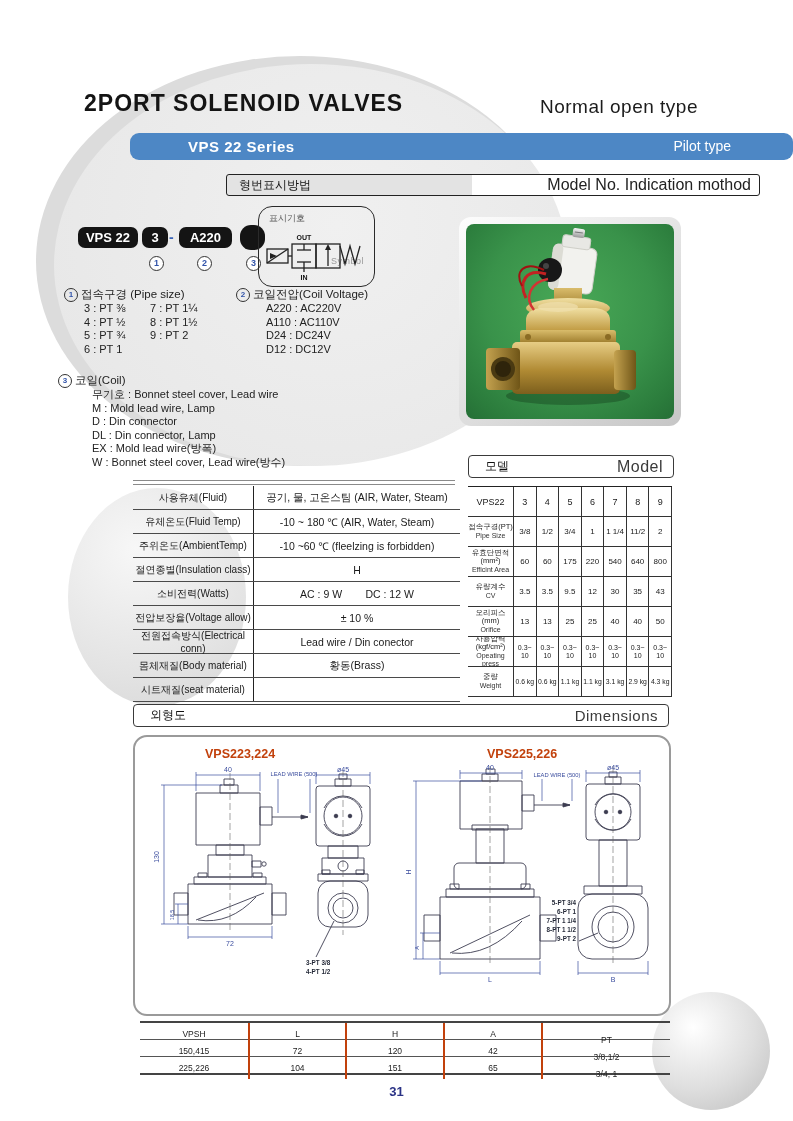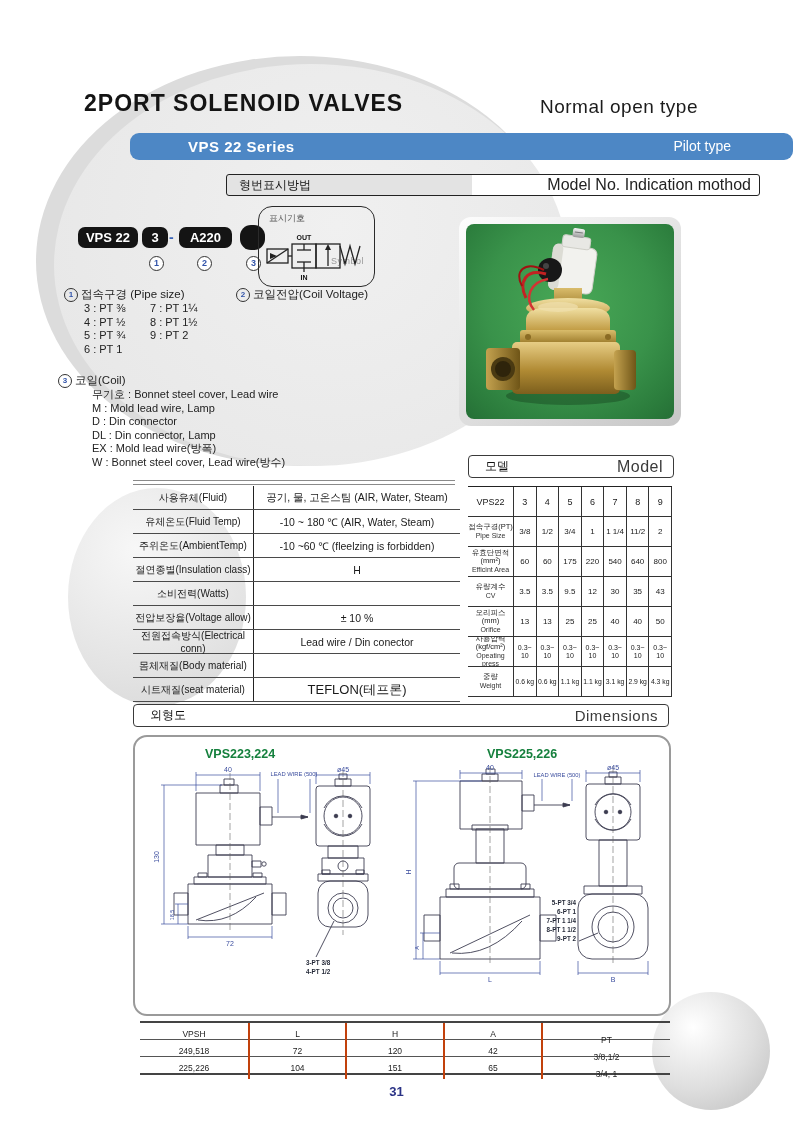--- a/index.html
+++ b/index.html
@@ -74,21 +74,21 @@
         border-top:1.5px solid #222;}
   .mcell{border-right:1px solid #333;border-bottom:1px solid #333;display:flex;flex-direction:column;
         align-items:center;justify-content:center;text-align:center;font-size:8px;white-space:nowrap;overflow:hidden;}
   .mcell:nth-child(8n+1){border-left:none;}
   .mcell.lab{font-size:7.5px;line-height:8.5px;white-space:normal;}
   .mcell.lab .en{font-size:7px;color:#333;}
   .mcell.wrap{white-space:normal;font-size:7px;line-height:8px;}
   .mcell.hd{font-size:9px;}
   
   .draw-box{left:133px;top:735px;width:534px;height:277px;border:2px solid #9a9a9a;border-radius:14px;background:#fff;}
-  .draw-title{position:absolute;top:10px;font-size:12.5px;font-weight:bold;color:#15803d;}
+  .draw-title{position:absolute;top:10px;font-size:12.5px;font-weight:bold;color:#c2410c;}
   .dt-left{left:70px;} .dt-right{left:352px;}
   .draw-svg{position:absolute;left:3px;top:28px;}
   .draw-svg *{vector-effect:non-scaling-stroke;}
   
   .dim-table{left:140px;top:1021px;width:530px;border-top:2px solid #444;border-bottom:2px solid #444;}
   .dt-row{display:grid;grid-template-columns:110px 97px 98px 98px 127px;height:16px;border-bottom:1px solid #555;}
   .dt-row:last-child{border-bottom:none;}
   .dt-cell{border-right:2px solid #c2410c;font-size:8.5px;color:#222;display:flex;align-items:center;justify-content:center;}
   .dt-cell:last-child{border-right:none;margin-top:12px;}
   .page-num{left:0;top:1084px;width:793px;text-align:center;font-size:13px;font-weight:bold;color:#2b3386;}
@@ -224,20 +224,26 @@
       <span>6 : PT 1</span>
       <span></span>
     </div>
   </div>
 
   <div class="abs legend volt-block">
     <div class="head">
       <span class="inline-mark">2</span>
       <span>코일전압(Coil Voltage)</span>
     </div>
+    <div class="volt-items">
+      <div>A220 : AC220V</div>
+      <div>A110 : AC110V</div>
+      <div>D24  :  DC24V</div>
+      <div>D12  :  DC12V</div>
+    </div>
   </div>
 
   <div class="abs legend coil-block">
     <div class="head">
       <span class="inline-mark">3</span>
       <span>코일(Coil)</span>
     </div>
     <div class="coil-items">
       <div>무기호 : Bonnet steel cover, Lead wire</div>
       <div>M : Mold lead wire, Lamp</div>
@@ -262,35 +268,36 @@
     <div class="spec-row">
         <div class="spec-label">주위온도(AmbientTemp)</div>
         <div class="spec-value">-10 ~60 ℃ (fleelzing is forbidden)</div>
       </div>
     <div class="spec-row">
         <div class="spec-label">절연종별(Insulation class)</div>
         <div class="spec-value">H</div>
       </div>
     <div class="spec-row">
         <div class="spec-label">소비전력(Watts)</div>
+        <div class="spec-value">AC : 9 W        DC : 12 W</div>
       </div>
     <div class="spec-row">
         <div class="spec-label">전압보장율(Voltage allow)</div>
         <div class="spec-value">± 10 %</div>
       </div>
     <div class="spec-row">
         <div class="spec-label">전원접속방식(Electrical conn)</div>
         <div class="spec-value">Lead wire / Din conector</div>
       </div>
     <div class="spec-row">
         <div class="spec-label">몸체재질(Body material)</div>
+        <div class="spec-value">황동(Brass)</div>
       </div>
     <div class="spec-row">
         <div class="spec-label">시트재질(seat material)</div>
-        <div class="spec-value">TEFLON(테프론)</div>
       </div>
   </div>
 
   <div class="abs hdr-box model-head">
     <span class="hdr-ko">모델</span>
     <span class="hdr-en">Model</span>
   </div>
 
   <div class="abs model-table">
     <div class="mcell hd">VPS22</div>
@@ -528,21 +535,21 @@
 
   <div class="abs dim-table">
     <div class="dt-row">
       <div class="dt-cell">VPSH</div>
       <div class="dt-cell">L</div>
       <div class="dt-cell">H</div>
       <div class="dt-cell">A</div>
       <div class="dt-cell">PT</div>
     </div>
     <div class="dt-row">
-      <div class="dt-cell">249,518</div>
+      <div class="dt-cell">150,415</div>
       <div class="dt-cell">72</div>
       <div class="dt-cell">120</div>
       <div class="dt-cell">42</div>
       <div class="dt-cell">3/8,1/2</div>
     </div>
     <div class="dt-row">
       <div class="dt-cell">225,226</div>
       <div class="dt-cell">104</div>
       <div class="dt-cell">151</div>
       <div class="dt-cell">65</div>

